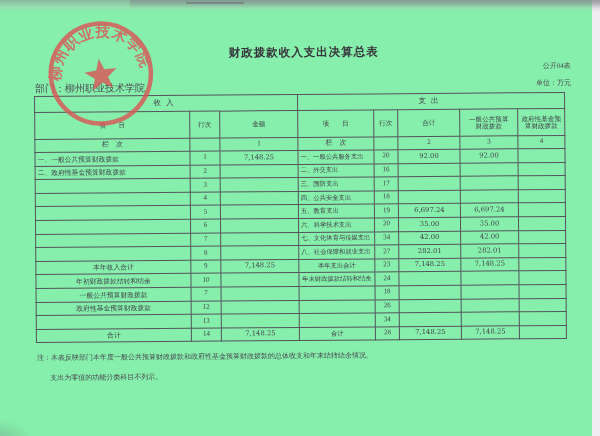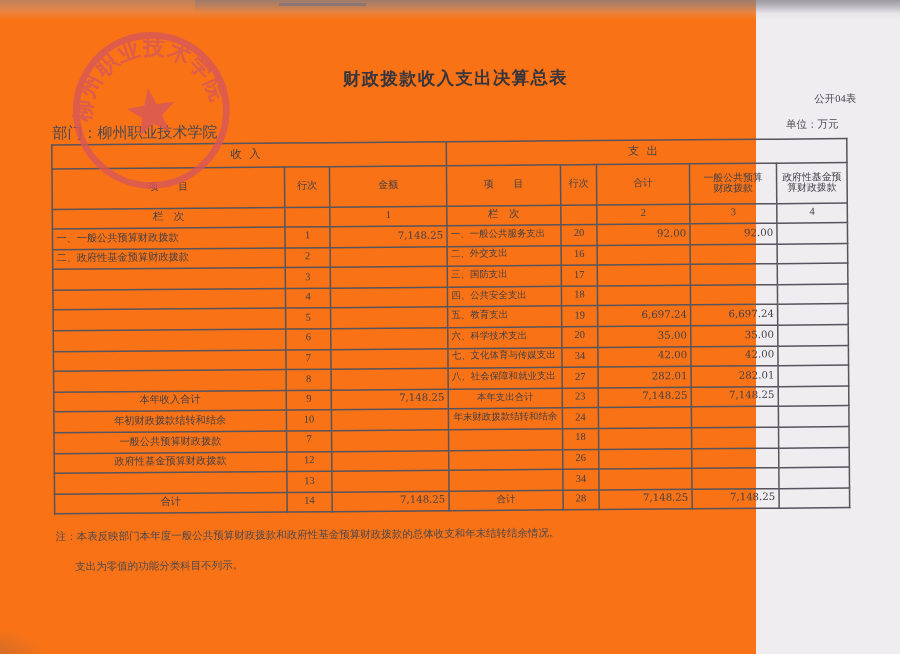--- a/index.html
+++ b/index.html
@@ -1,46 +1,46 @@
 <!DOCTYPE html>
 <html><head>
 <meta charset="utf-8">
 <style>
   html,body{margin:0;padding:0;width:600px;height:436px;overflow:hidden;
     background:#efedf0;font-family:"Liberation Serif","DejaVu Serif",serif;}
-  .scan{position:relative;width:504px;height:436px;background:#f97316;text-decoration:underline;}
+  .scan{position:relative;width:592px;height:436px;background:#86efac;text-decoration:underline;}
   .edge-top{position:absolute;left:0;top:0;width:600px;height:13px;
     background:linear-gradient(to bottom,rgba(142,140,148,.55),rgba(190,188,196,.25) 60%,rgba(0,0,0,0));
     pointer-events:none;}
   .edge-top2{position:absolute;left:130px;top:0;width:470px;height:9px;
     background:linear-gradient(to bottom,rgba(120,118,128,.45),rgba(0,0,0,0));pointer-events:none;}
   .top-dash{position:absolute;left:186px;top:2px;width:58px;height:2px;background:#75737c;opacity:.65;}
   .corner-smudge{position:absolute;left:-6px;bottom:-8px;width:40px;height:26px;
     background:radial-gradient(ellipse at left bottom,rgba(90,88,96,.35),rgba(0,0,0,0) 70%);}
   .content{position:absolute;left:0;top:0;width:600px;height:436px;
     transform:rotate(-0.45deg);transform-origin:300px 220px;color:#413f46;}
 
   .title{position:absolute;left:0;top:45px;width:610px;text-align:center;
     font-size:11.5px;font-weight:bold;letter-spacing:1px;color:#37353c;}
   .table-no{position:absolute;right:28px;top:63px;font-size:7px;color:#4a4850;}
   .dept{position:absolute;left:36px;top:80px;font-size:10px;color:#4a4850;}
-  .unit{position:absolute;right:40px;top:80px;font-size:7px;color:#4a4850;}
+  .unit{position:absolute;right:28px;top:80px;font-size:7px;color:#4a4850;}
 
   table{position:absolute;left:35px;top:94px;width:530px;border-collapse:collapse;
     table-layout:fixed;}
   th,td{border:1px solid #56545c;padding:0 2px;font-size:7px;color:#413f46;
     font-weight:normal;line-height:1.1;overflow:visible;}
   thead .grp th{height:15px;font-size:7.5px;letter-spacing:5px;text-align:center;}
   thead .cols th{height:26px;font-size:6.6px;text-align:center;white-space:pre-line;vertical-align:middle;}
   thead .idx th{height:12px;text-align:center;font-size:7px;}
   tbody td{height:12.6px;}
   td.item{text-align:left;white-space:nowrap;font-size:6.8px;}
   td.item.sm{font-size:6.3px;}
   td.ctr{text-align:center;}
-  td.num{text-align:right;font-size:6.8px;font-family:"DejaVu Serif",serif;}
+  td.num{text-align:center;font-size:6.8px;font-family:"DejaVu Serif",serif;}
 
   .notes{position:absolute;left:36px;top:351px;width:540px;font-size:7px;color:#4a4850;}
   .note-line2{margin-top:10px;padding-left:13px;}
 
   .seal{position:absolute;left:46px;top:16px;opacity:.82;pointer-events:none;
     transform:rotate(-8deg);}
 </style>
 </head>
 <body>
 

